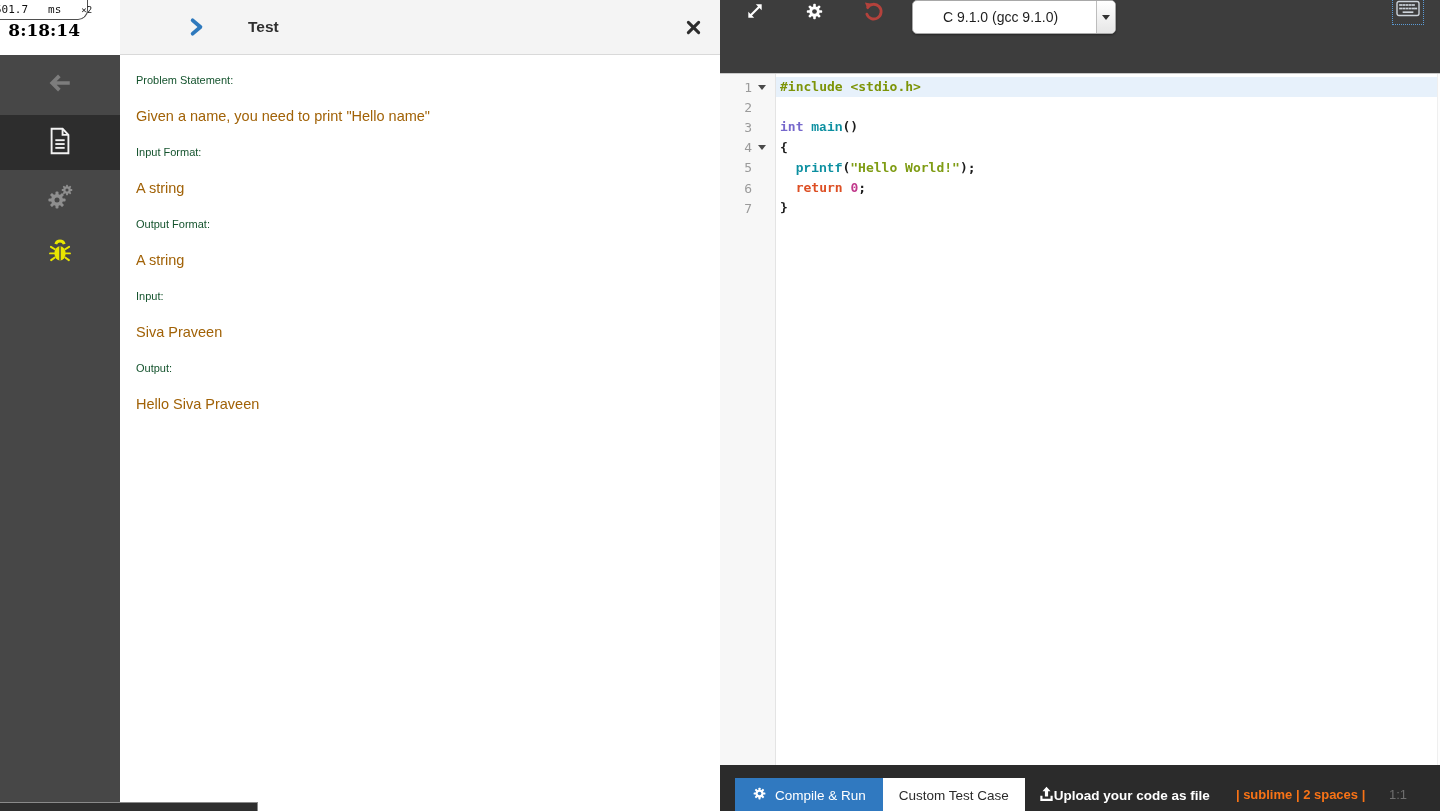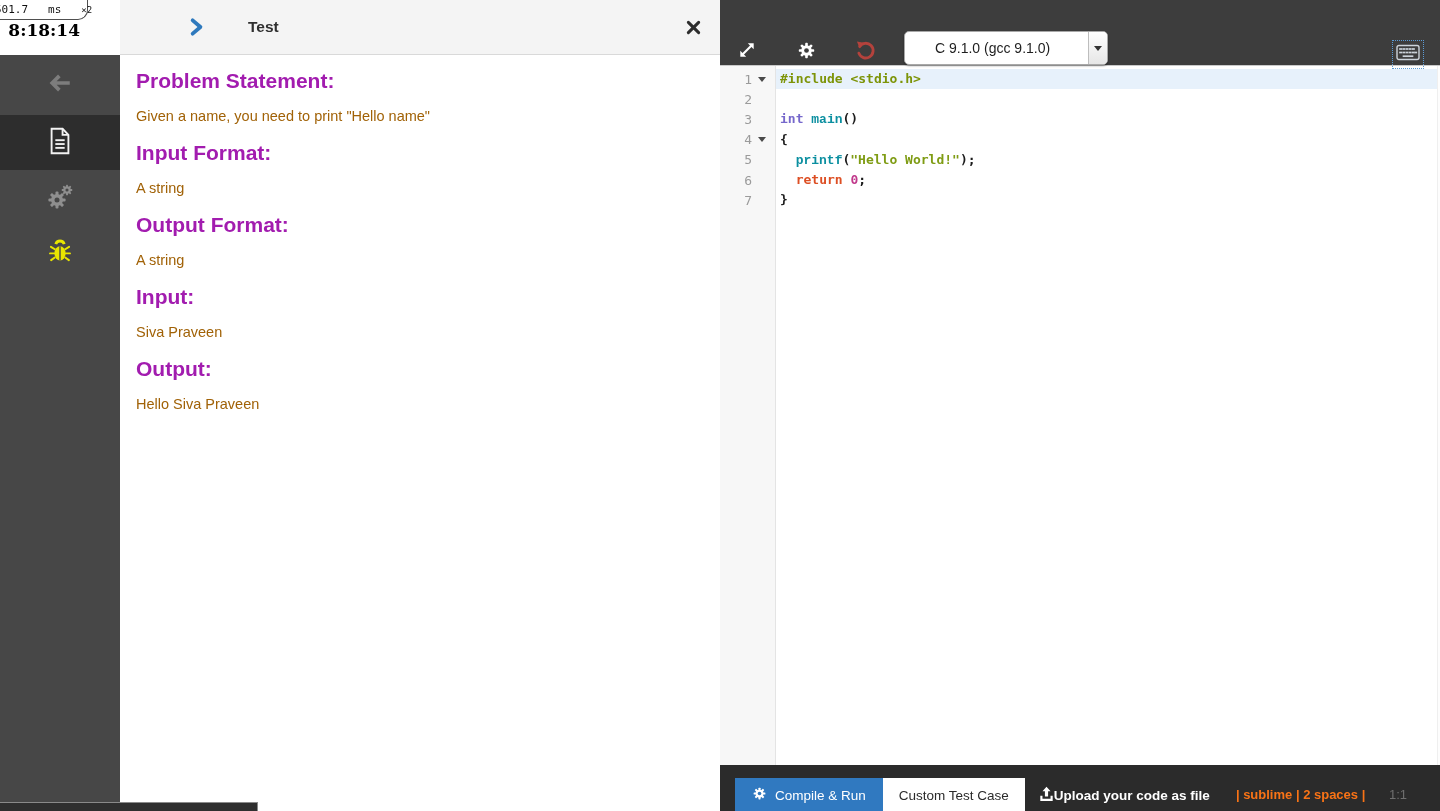--- a/index.html
+++ b/index.html
@@ -26,26 +26,26 @@
   
   .problem{position:absolute;left:120px;top:0;width:600px;height:811px;background:#fff;}
   .problem-header{height:55px;background:var(--header-bg);border-bottom:1px solid #d9d9d9;
                   display:flex;align-items:center;padding:0 16px;}
   .chev{margin-left:52px;display:flex;align-items:center;}
   .problem-title{margin-left:44px;font-size:15.5px;font-weight:700;color:#2f2f2f;}
   .close-btn{margin-left:auto;display:flex;align-items:center;justify-content:center;
              width:22px;height:22px;cursor:pointer;}
   .problem-body{padding:18px 16px 0 16px;}
   .pblock{margin:0 0 21px 0;font-size:14.5px;line-height:15px;color:#a16207;}
-  .pblock.bold{font-weight:700;font-size:21px;color:#a21caf;}
+  .pblock.bold{font-weight:400;font-size:11px;color:#14532d;}
 
   
   .editor-pane{position:absolute;left:720px;top:0;width:720px;height:765px;background:#fff;}
-  .editor-toolbar{height:66px;background:var(--toolbar-bg);border-bottom:1px solid #c9c9c9;
-                  display:flex;align-items:flex-end;padding-left:14px;}
+  .editor-toolbar{height:74px;background:var(--toolbar-bg);border-bottom:1px solid #c9c9c9;
+                  display:flex;align-items:flex-start;padding-left:22px;}
   .tbtn{width:26px;height:26px;display:flex;align-items:center;justify-content:center;cursor:pointer;}
   .tbtn.mr{margin-right:33px;}
   .lang-select{margin-left:26px;height:34px;width:204px;background:#fff;border:1px solid #a8a8a8;
                border-radius:5px;position:relative;display:flex;align-items:center;padding-left:30px;
                font-size:14px;color:#1e1e1e;cursor:pointer;box-shadow:0 1px 2px rgba(0,0,0,.4);}
   .select-btn{position:absolute;right:0;top:0;bottom:0;width:19px;border-left:1px solid #bdbdbd;
               border-radius:0 4px 4px 0;background:linear-gradient(#ffffff,#e6e6e6);
               display:flex;align-items:center;justify-content:center;}
   .caret-down{width:0;height:0;border-left:4px solid transparent;border-right:4px solid transparent;
               border-top:5px solid #333;}

